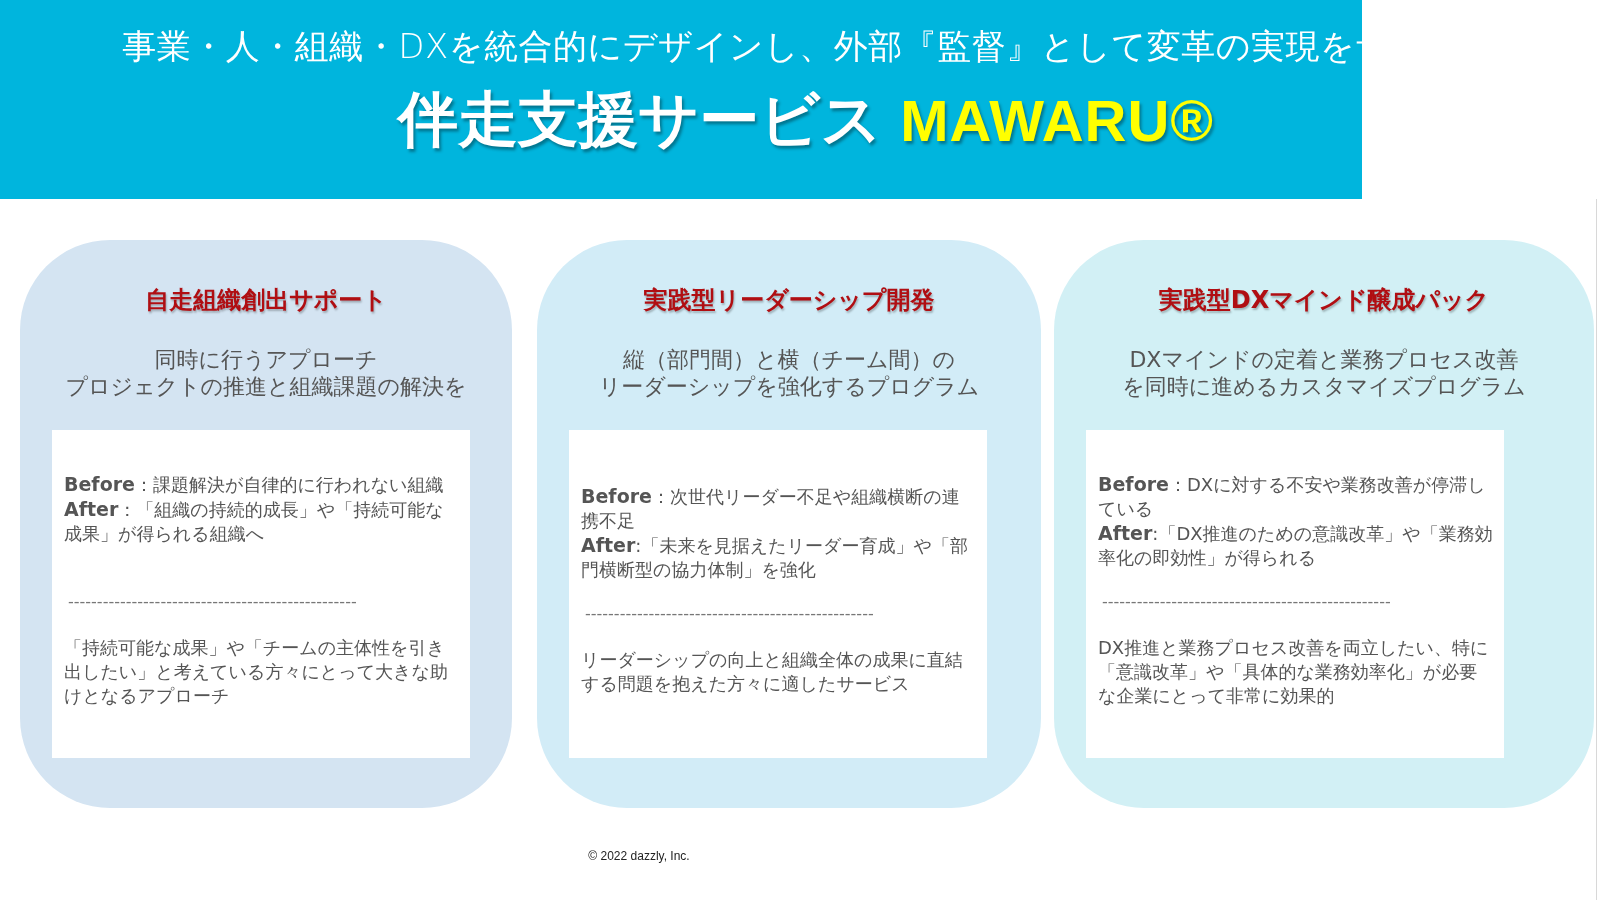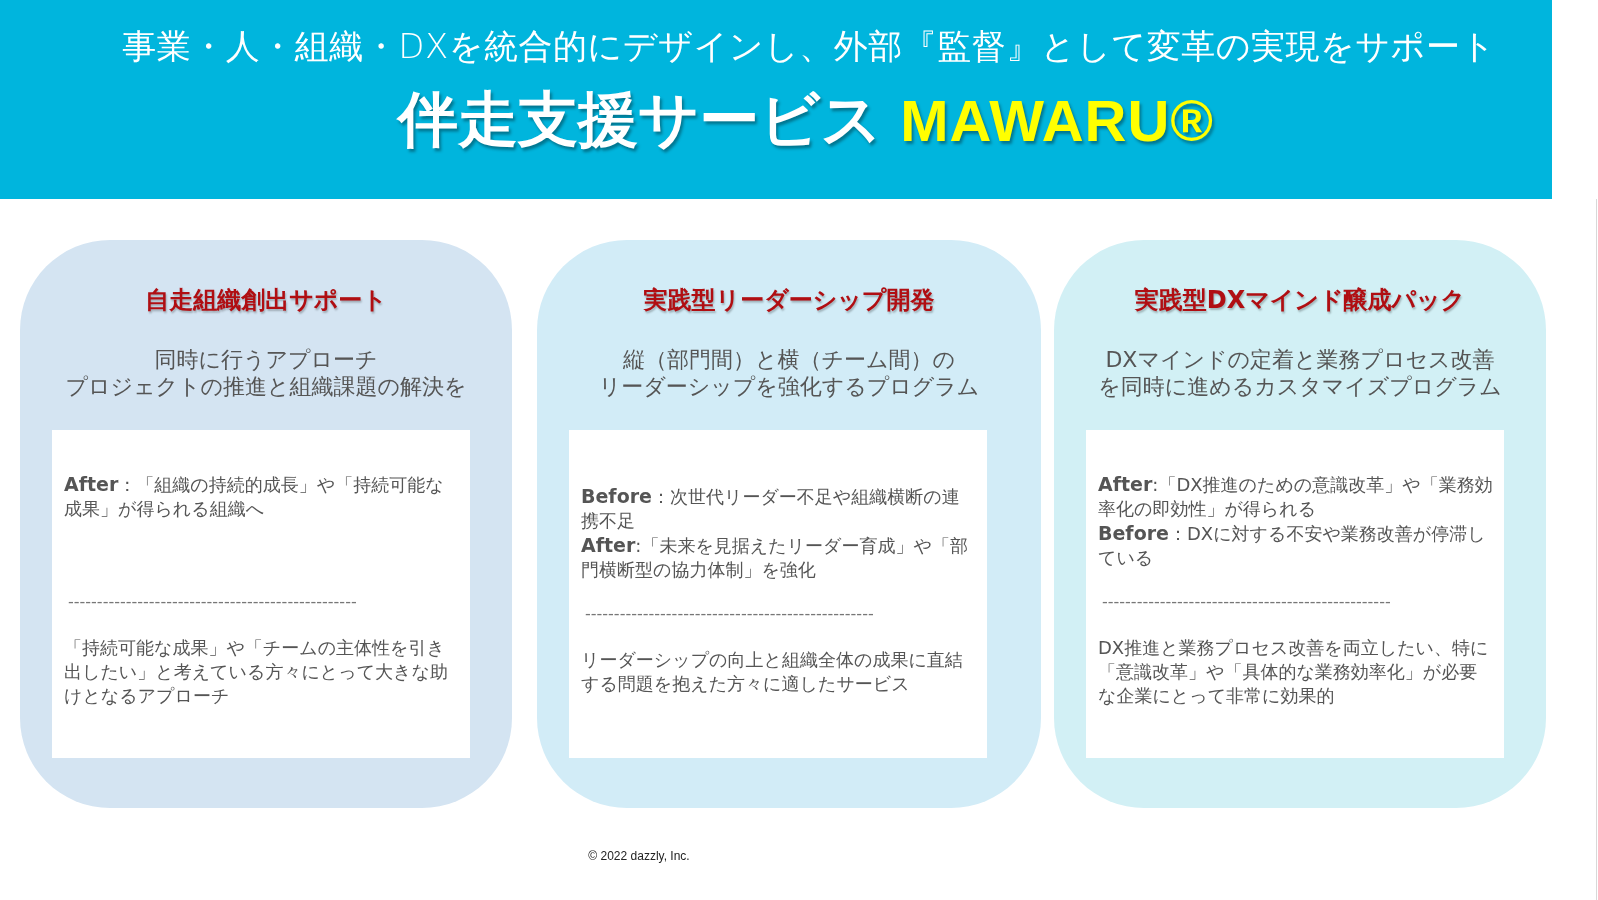--- a/index.html
+++ b/index.html
@@ -2,21 +2,21 @@
 <html><head>
 <meta charset="utf-8">
 <style>
   html, body { margin: 0; padding: 0; }
   body {
     width: 1598px; height: 900px; position: relative; overflow: hidden;
     background: #ffffff;
     font-family: "DejaVu Sans", "Liberation Sans", sans-serif;
   }
   .header {
-    position: absolute; left: 0; top: 0; width: 1552px; height: 199px;
+    position: absolute; left: 0; top: 0; width: 1362px; height: 199px;
     background: #00B5DD;
   }
   .edge-line {
     position: absolute; right: 1px; top: 199px; width: 1px; height: 701px;
     background: #d8d8d8;
   }
   .tagline {
     position: absolute; left: 0; width: 1598px; top: 24px;
     text-align: center; color: #ffffff;
     font-size: 34px; font-weight: 300; letter-spacing: 0.5px;
@@ -37,21 +37,21 @@
     font-family: Liberation Sans, sans-serif;
     text-shadow: 2px 3px 3px rgba(0,0,0,0.35);
     margin-left: 18px; vertical-align: middle; letter-spacing: 1px;
   }
   .card {
     position: absolute; top: 240px; height: 568px; width: 492px;
     border-radius: 90px;
   }
   .card.c1 { left: 20px; background: #D4E4F2; }
   .card.c2 { left: 537px; background: #D2ECF7; width: 504px; }
-  .card.c3 { left: 1054px; background: #D2F0F5; }
+  .card.c3 { left: 1054px; background: #D2F0F5; padding-left: 48px; }
   .card-title {
     position: absolute; left: 0; right: 0; top: 44px;
     text-align: center; color: #B00E12; font-size: 24px; font-weight: bold;
     text-shadow: 1px 2px 2px rgba(0,0,0,0.25);
     white-space: nowrap;
   }
   .card-sub {
     position: absolute; left: 10px; right: 10px; top: 106px;
     text-align: center; color: #555555; font-size: 22px; line-height: 27px;
   }
@@ -86,20 +86,21 @@
 <div class="edge-line"></div>
 
 <div class="card c1">
   <div class="card-title">自走組織創出サポート</div>
   <div class="card-sub">
     <div>同時に行うアプローチ</div>
     <div>プロジェクトの推進と組織課題の解決を</div>
   </div>
   <div class="box" style="left:32px;">
     <div class="box-inner ba" style="top:42px;">
+      <div><b>Before</b><span>：</span><span>課題解決が自律的に行われない組織</span></div>
       <div><b>After</b><span>：</span><span>「組織の持続的成長」や「持続可能な成果」が得られる組織へ</span></div>
     </div>
     <div class="box-inner divider" style="top:160px;">--------------------------------------------------</div>
     <div class="box-inner" style="top:206px;">「持続可能な成果」や「チームの主体性を引き出したい」と考えている方々にとって大きな助けとなるアプローチ</div>
   </div>
 </div>
 
 <div class="card c2">
   <div class="card-title">実践型リーダーシップ開発</div>
   <div class="card-sub">
@@ -117,21 +118,21 @@
 </div>
 
 <div class="card c3">
   <div class="card-title">実践型DXマインド醸成パック</div>
   <div class="card-sub">
     <div>DXマインドの定着と業務プロセス改善</div>
     <div>を同時に進めるカスタマイズプログラム</div>
   </div>
   <div class="box" style="left:32px;">
     <div class="box-inner ba" style="top:42px;">
+      <div><b>Before</b><span>：</span><span>DXに対する不安や業務改善が停滞している</span></div>
       <div><b>After</b><span>:</span><span>「DX推進のための意識改革」や「業務効率化の即効性」が得られる</span></div>
-      <div><b>Before</b><span>：</span><span>DXに対する不安や業務改善が停滞している</span></div>
     </div>
     <div class="box-inner divider" style="top:160px;">--------------------------------------------------</div>
     <div class="box-inner" style="top:206px;">DX推進と業務プロセス改善を両立したい、特に「意識改革」や「具体的な業務効率化」が必要な企業にとって非常に効果的</div>
   </div>
 </div>
 
 <div class="copyright">© 2022 dazzly, Inc.</div>
 
 </body></html>

